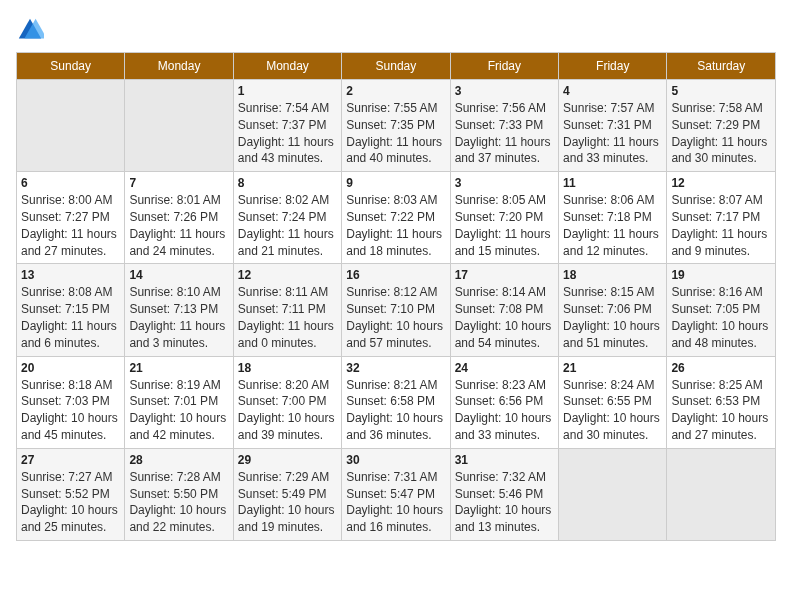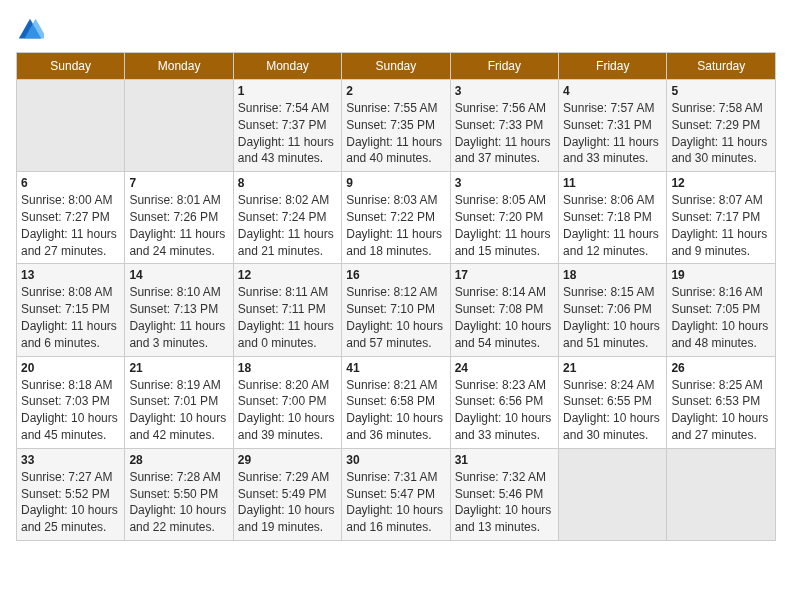--- a/index.html
+++ b/index.html
@@ -210,39 +210,39 @@
         </td>
         <td>
           <div class="day-num">21</div>
           <div class="day-info">Sunrise: 8:19 AM<br>Sunset: 7:01 PM<br>Daylight: 10 hours and 42 minutes.</div>
         </td>
         <td>
           <div class="day-num">18</div>
           <div class="day-info">Sunrise: 8:20 AM<br>Sunset: 7:00 PM<br>Daylight: 10 hours and 39 minutes.</div>
         </td>
         <td>
-          <div class="day-num">41</div>
+          <div class="day-num">32</div>
           <div class="day-info">Sunrise: 8:21 AM<br>Sunset: 6:58 PM<br>Daylight: 10 hours and 36 minutes.</div>
         </td>
         <td>
           <div class="day-num">24</div>
           <div class="day-info">Sunrise: 8:23 AM<br>Sunset: 6:56 PM<br>Daylight: 10 hours and 33 minutes.</div>
         </td>
         <td>
           <div class="day-num">21</div>
           <div class="day-info">Sunrise: 8:24 AM<br>Sunset: 6:55 PM<br>Daylight: 10 hours and 30 minutes.</div>
         </td>
         <td>
           <div class="day-num">26</div>
           <div class="day-info">Sunrise: 8:25 AM<br>Sunset: 6:53 PM<br>Daylight: 10 hours and 27 minutes.</div>
         </td>
       </tr>
       <tr>
         <td>
-          <div class="day-num">33</div>
+          <div class="day-num">27</div>
           <div class="day-info">Sunrise: 7:27 AM<br>Sunset: 5:52 PM<br>Daylight: 10 hours and 25 minutes.</div>
         </td>
         <td>
           <div class="day-num">28</div>
           <div class="day-info">Sunrise: 7:28 AM<br>Sunset: 5:50 PM<br>Daylight: 10 hours and 22 minutes.</div>
         </td>
         <td>
           <div class="day-num">29</div>
           <div class="day-info">Sunrise: 7:29 AM<br>Sunset: 5:49 PM<br>Daylight: 10 hours and 19 minutes.</div>
         </td>

